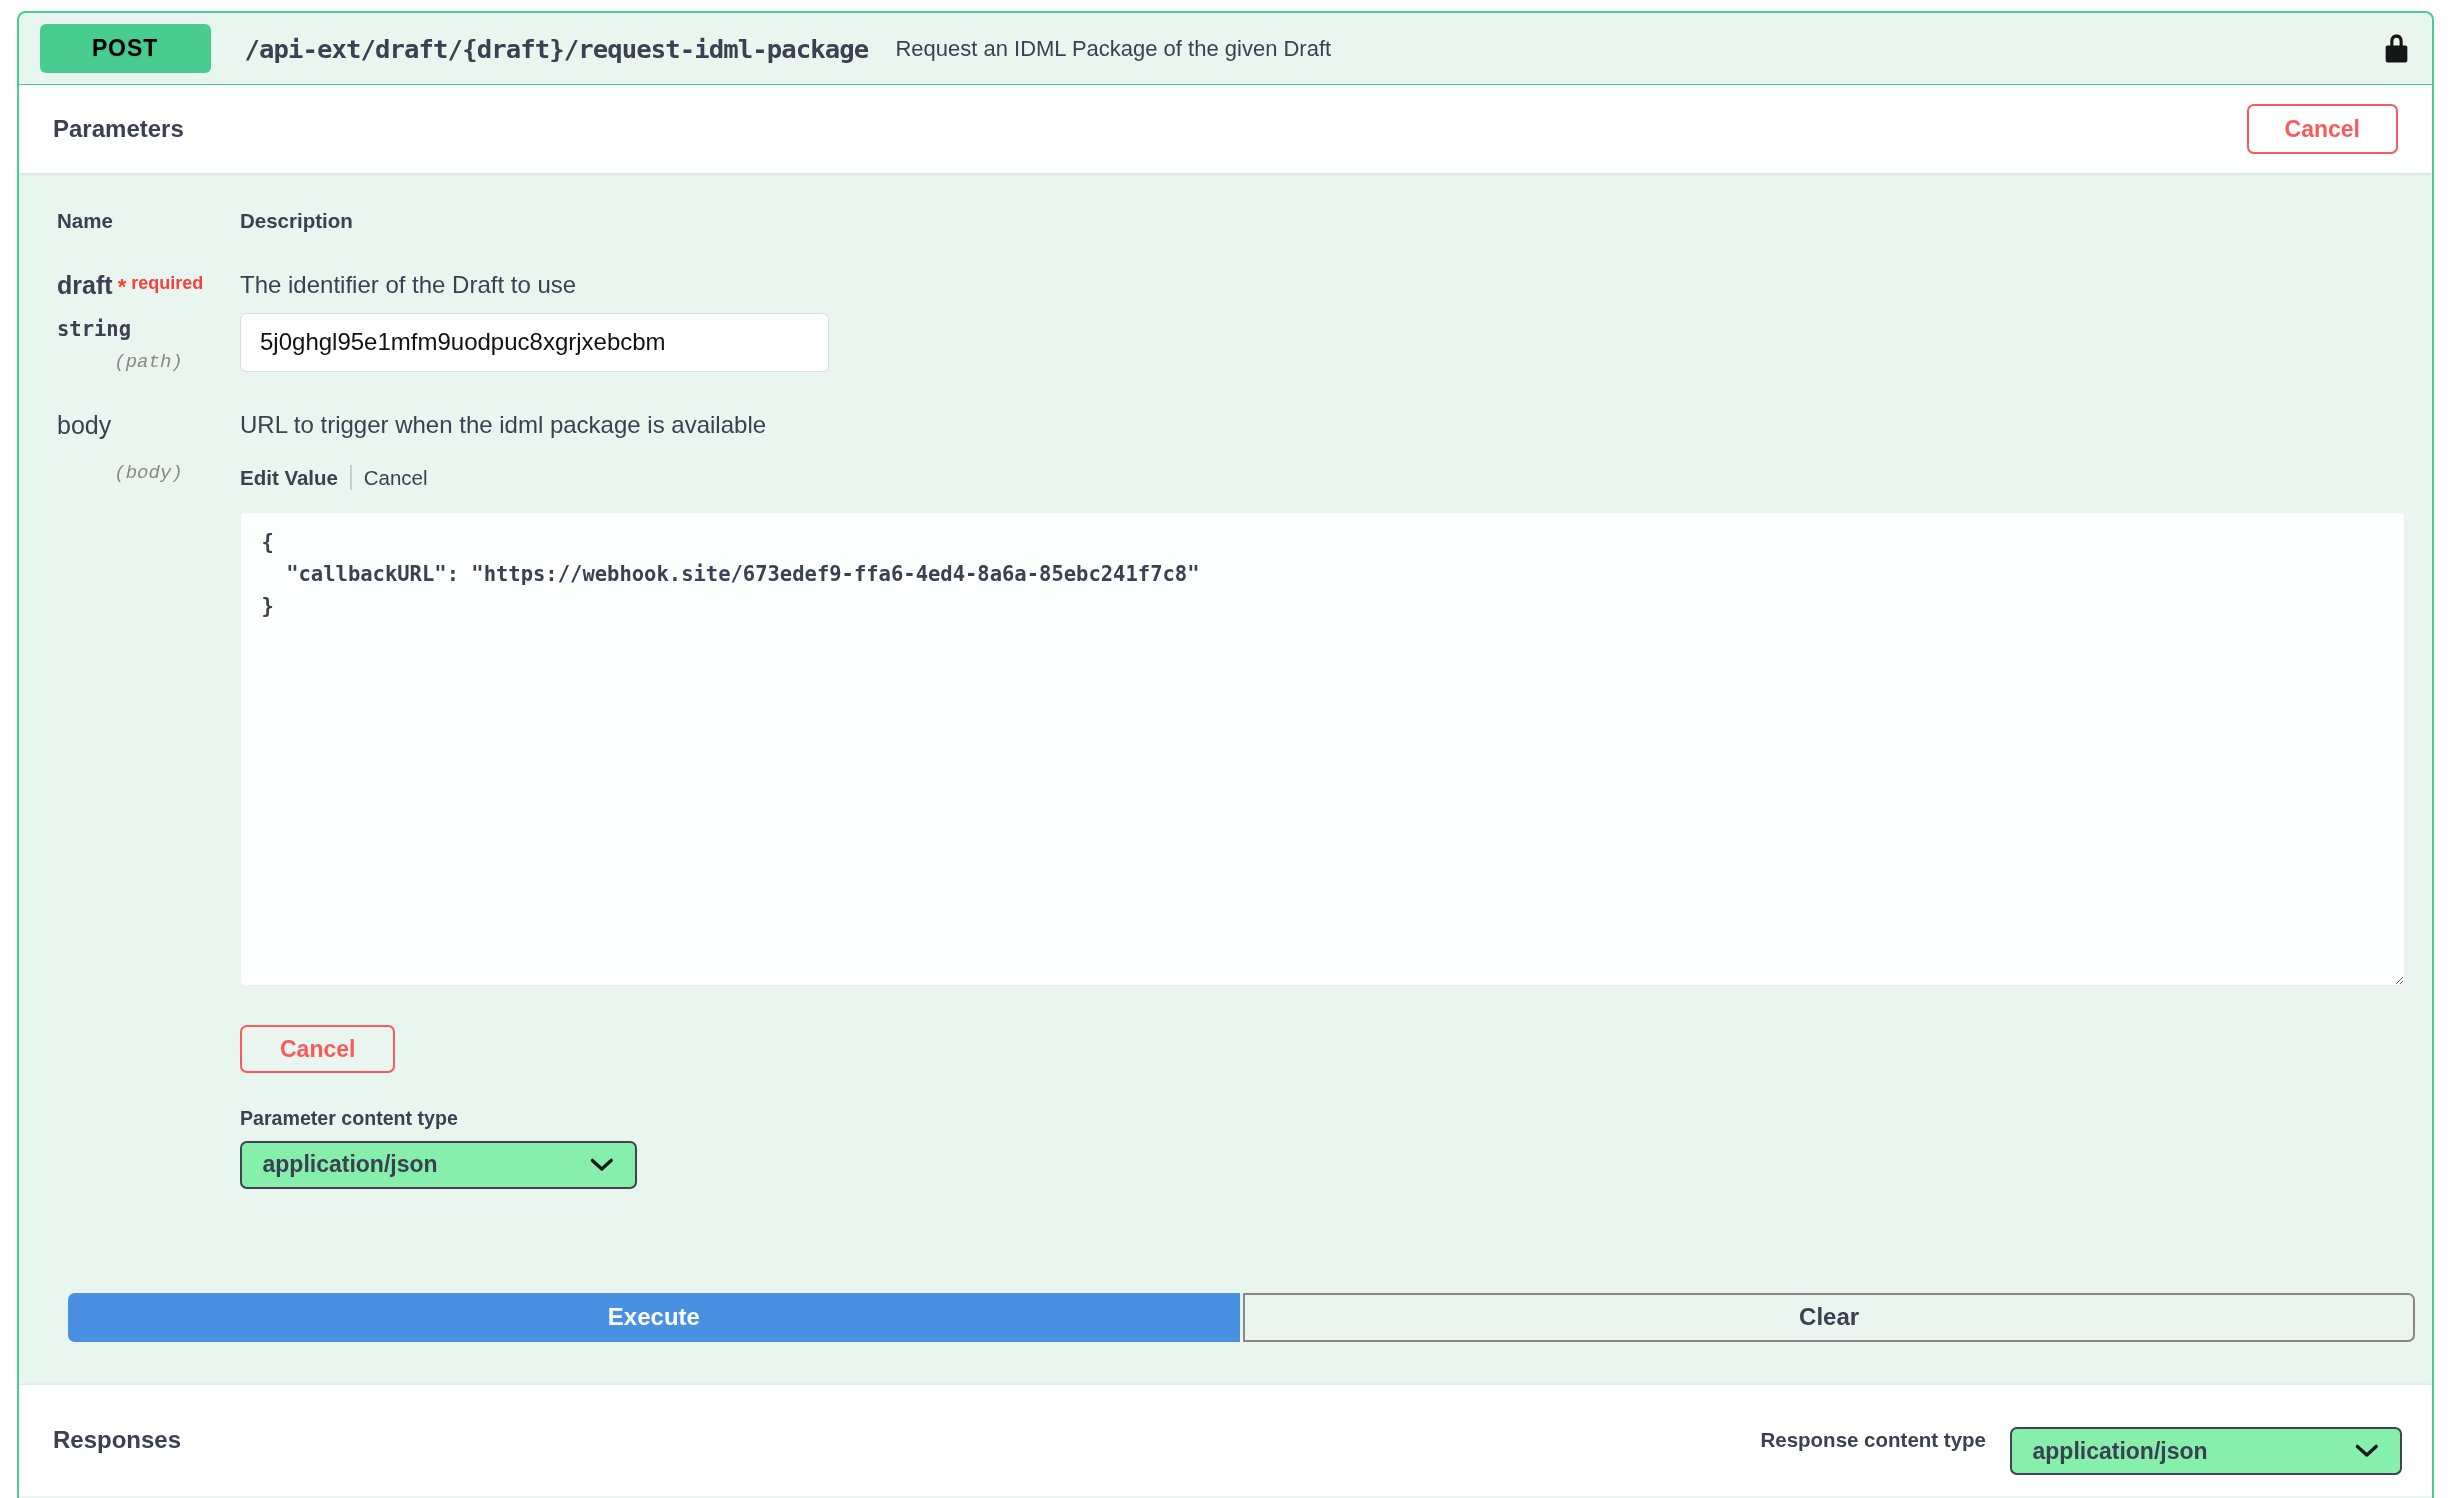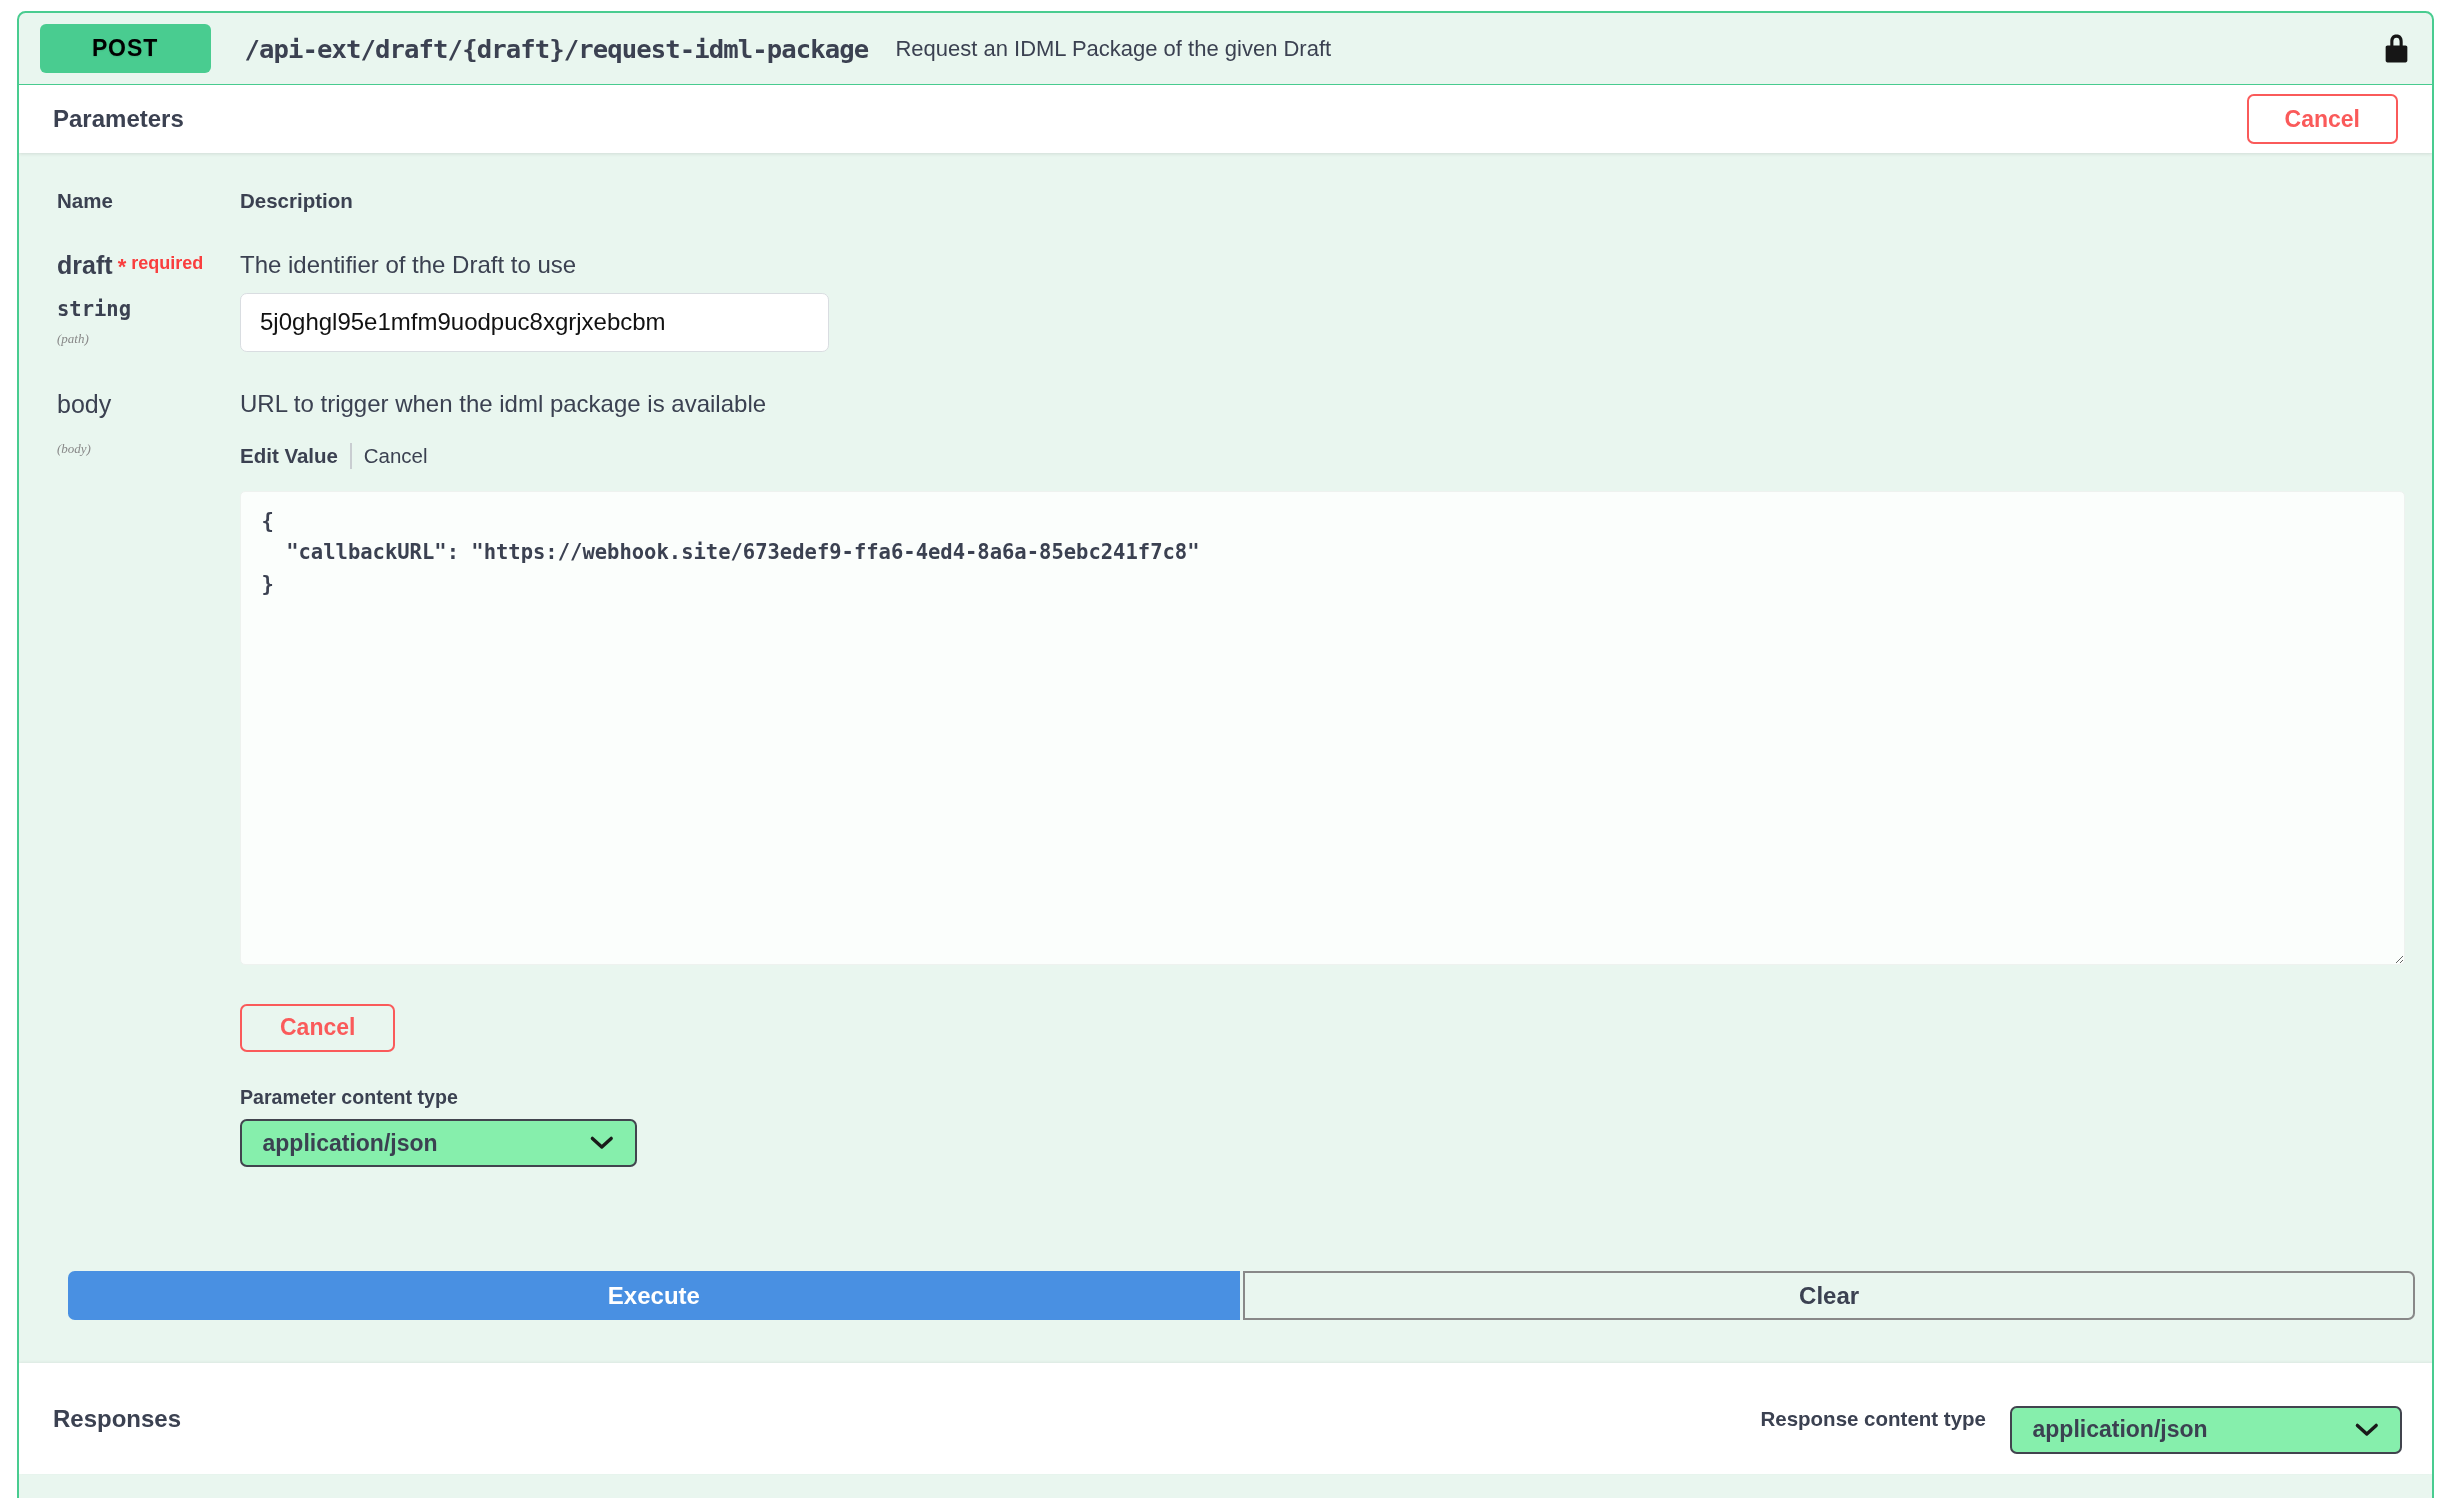--- a/index.html
+++ b/index.html
@@ -48,21 +48,21 @@
     letter-spacing: -0.9px;
   }
   .endpoint-summary {
     margin-left: 27px;
     font-size: 22px;
   }
   .lock-wrap { margin-left: auto; display: flex; align-items: center; cursor: pointer; }
   
   .section-header {
     background: #ffffff;
-    height: 68px;
+    height: 88px;
     display: flex; align-items: center; justify-content: space-between;
     padding: 16px 34px;
     box-shadow: 0 1.7px 3.4px rgba(0,0,0,.10);
     position: relative;
     z-index: 2;
   }
   .section-title { font-size: 24px; font-weight: bold; }
   .btn-cancel {
     border: 2.6px solid #fa5a5a;
     border-radius: 6.8px;
@@ -87,24 +87,25 @@
   .p-name { font-size: 25px; font-weight: bold; }
   .p-name.normal { font-weight: normal; }
   .req-star { color: #f93e3e; font-weight: bold; font-size: 22px; margin-left: 5.1px; }
   .req-label { color: #f93e3e; font-size: 18px; font-weight: bold; position: relative; top: -5.1px; margin-left: 5.1px; }
   .p-type {
     font-family: "DejaVu Sans Mono", monospace;
     font-weight: bold; font-size: 20.5px;
     margin-top: 17px;
   }
   .p-in {
-    font-family: Liberation Serif, serif;
-    font-style: italic; font-size: 13px;
+    font-family: Liberation Mono, monospace;
+    font-style: italic; font-size: 19px;
     color: #888;
     margin-top: 10.2px;
+    text-align: center;
   }
   .p-desc-text { font-size: 24px; }
   .value-input {
     display: block;
     margin-top: 13.7px;
     width: 589px; height: 59px;
     border: 1.7px solid #d9dde1;
     border-radius: 6.8px;
     background: #fff;
     font-family: "Liberation Sans", sans-serif;

